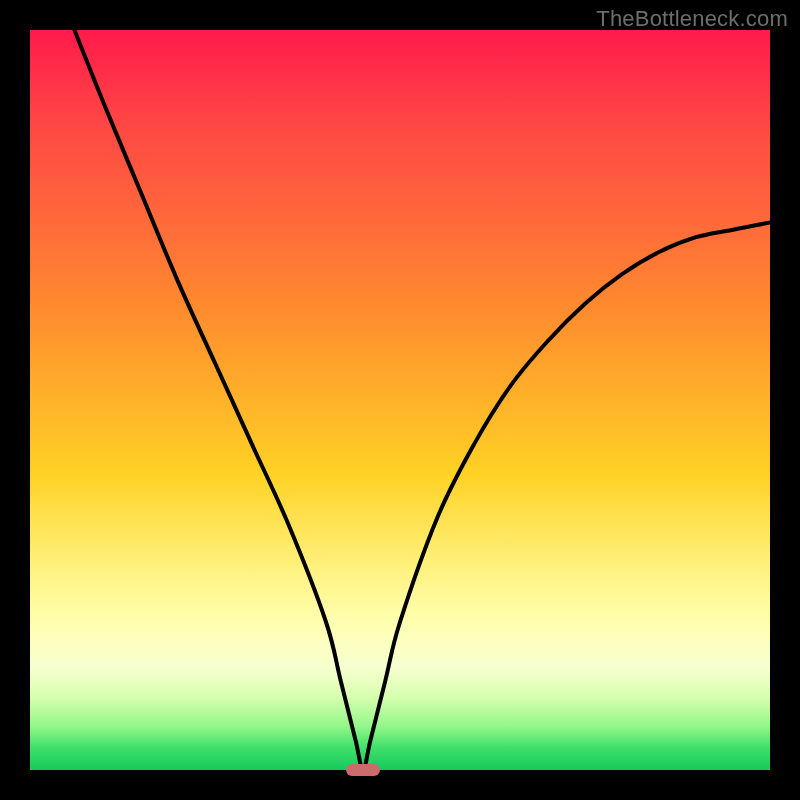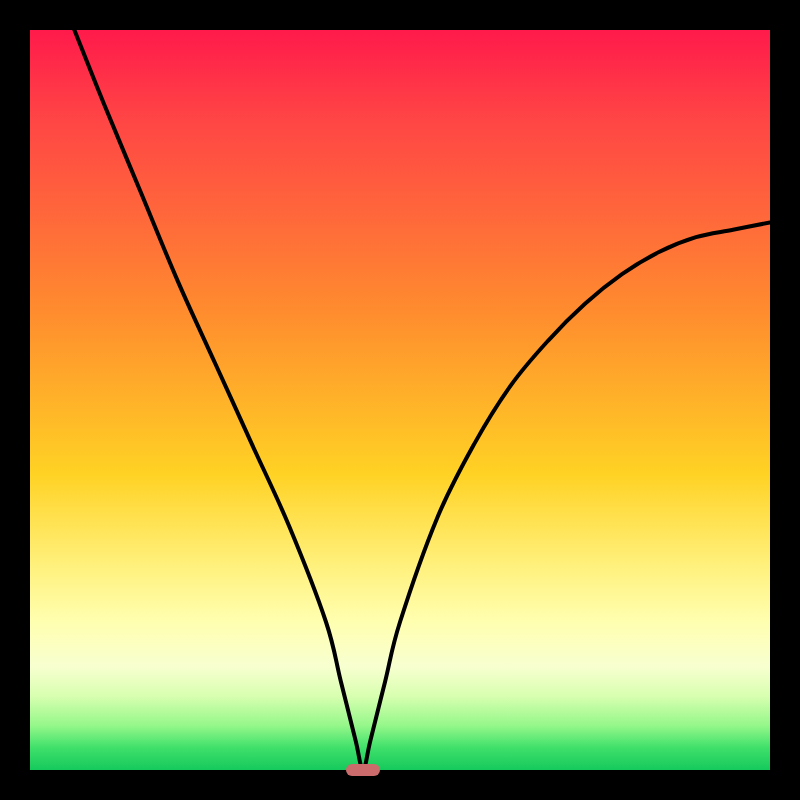--- a/index.html
+++ b/index.html
@@ -58,19 +58,20 @@
   .marker {
     position: absolute;
     background: #cc6b6b;
     border-radius: 8px;
   }
 </style>
 </head>
 <body>
 
 <div class="frame">
+  <div class="watermark">TheBottleneck.com</div>
   <div class="plot-area">
     <svg class="curve" viewBox="0 0 740 740" preserveAspectRatio="none">
       <path id="curve-path" fill="none" stroke="#000" stroke-width="4" stroke-linecap="round" stroke-linejoin="round" d="M 44.40 0.00 C 49.33 12.33, 62.90 46.87, 74.00 74.00 C 85.10 101.13, 98.67 133.20, 111.00 162.80 C 123.33 192.40, 135.67 223.23, 148.00 251.60 C 160.33 279.97, 172.67 305.87, 185.00 333.00 C 197.33 360.13, 209.67 387.27, 222.00 414.40 C 234.33 441.53, 246.67 466.20, 259.00 495.80 C 271.33 525.40, 287.37 566.10, 296.00 592.00 C 304.63 617.90, 305.87 631.47, 310.80 651.20 C 315.73 670.93, 321.90 695.60, 325.60 710.40 C 329.30 725.20, 330.53 740.00, 333.00 740.00 C 335.47 740.00, 336.70 725.20, 340.40 710.40 C 344.10 695.60, 350.27 670.93, 355.20 651.20 C 360.13 631.47, 361.37 619.13, 370.00 592.00 C 378.63 564.87, 394.67 518.00, 407.00 488.40 C 419.33 458.80, 431.67 436.60, 444.00 414.40 C 456.33 392.20, 468.67 372.47, 481.00 355.20 C 493.33 337.93, 505.67 324.37, 518.00 310.80 C 530.33 297.23, 542.67 284.90, 555.00 273.80 C 567.33 262.70, 579.67 252.83, 592.00 244.20 C 604.33 235.57, 616.67 228.17, 629.00 222.00 C 641.33 215.83, 653.67 210.90, 666.00 207.20 C 678.33 203.50, 690.67 202.27, 703.00 199.80 C 715.33 197.33, 733.83 193.63, 740.00 192.40"></path>
     </svg>
     <div id="marker" class="marker" style="left: 316.35px; top: 734.08px; width: 33.3px; height: 11.84px;"></div>
   </div>
 </div>
 
 </body></html>

